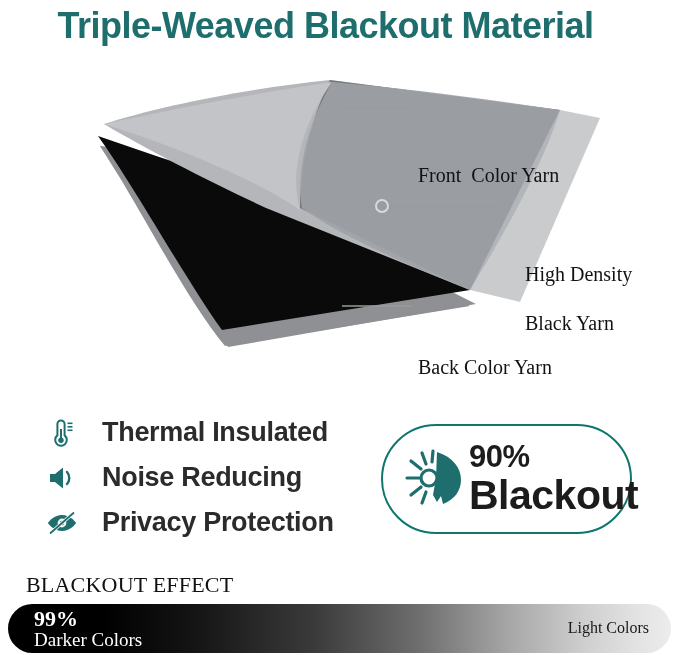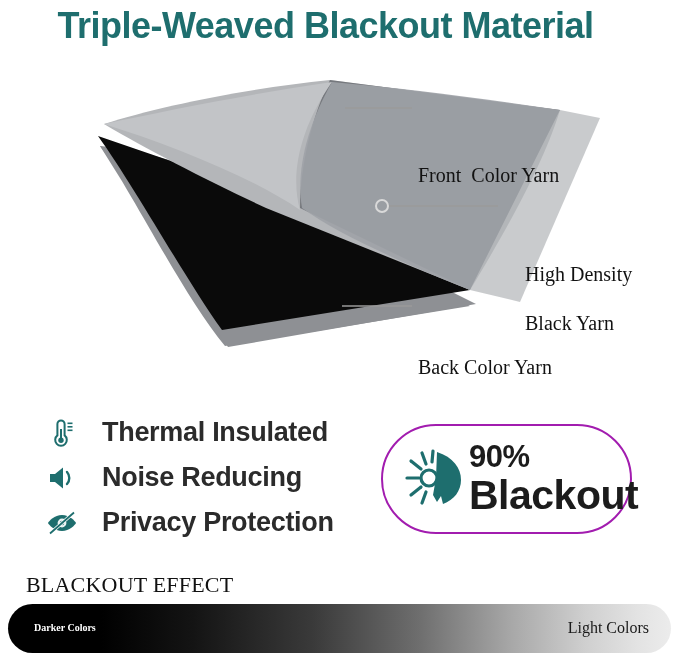--- a/index.html
+++ b/index.html
@@ -88,21 +88,21 @@
     margin-left: 10px;
   }
 
   
   .badge {
     position: absolute;
     left: 381px;
     top: 424px;
     width: 251px;
     height: 110px;
-    border: 2px solid #a21caf;
+    border: 2px solid #0f766e;
     border-radius: 55px;
     background: #ffffff;
     display: flex;
     align-items: center;
     box-sizing: border-box;
   }
   .badge-icon {
     width: 86px;
     min-width: 86px;
     display: flex;
@@ -156,21 +156,21 @@
     box-sizing: border-box;
     padding: 0 22px 0 26px;
   }
   .bar-side {
     font-family: "Liberation Serif", serif;
     line-height: 1.05;
   }
   .bar-left { color: #ffffff; text-align: left; }
   .bar-right { color: #1a1a1a; text-align: right; }
   .bar-pct { font-size: 22px; font-weight: bold; display: block; }
-  .bar-sub { font-size: 10px; font-weight: bold; display: block; }
+  .bar-sub { font-size: 19px; font-weight: normal; display: block; }
   .bar-right .bar-sub { font-weight: normal; font-size: 16px; }
 </style>
 </head>
 <body>
 
 <div class="title">Triple-Weaved Blackout Material</div>
 
 <div class="diagram">
   <svg width="679" height="290" viewBox="0 0 679 290" xmlns="http://www.w3.org/2000/svg">
 
@@ -265,18 +265,19 @@
   <span class="badge-text">
     <span class="badge-pct">90%</span>
     <span class="badge-word">Blackout</span>
   </span>
 </div>
 
 <div class="effect-title">BLACKOUT EFFECT</div>
 
 <div class="bar">
   <span class="bar-side bar-left">
+    <span class="bar-pct">99%</span>
     <span class="bar-sub">Darker Colors</span>
   </span>
   <span class="bar-side bar-right">
     <span class="bar-sub">Light Colors</span>
   </span>
 </div>
 
 </body></html>

